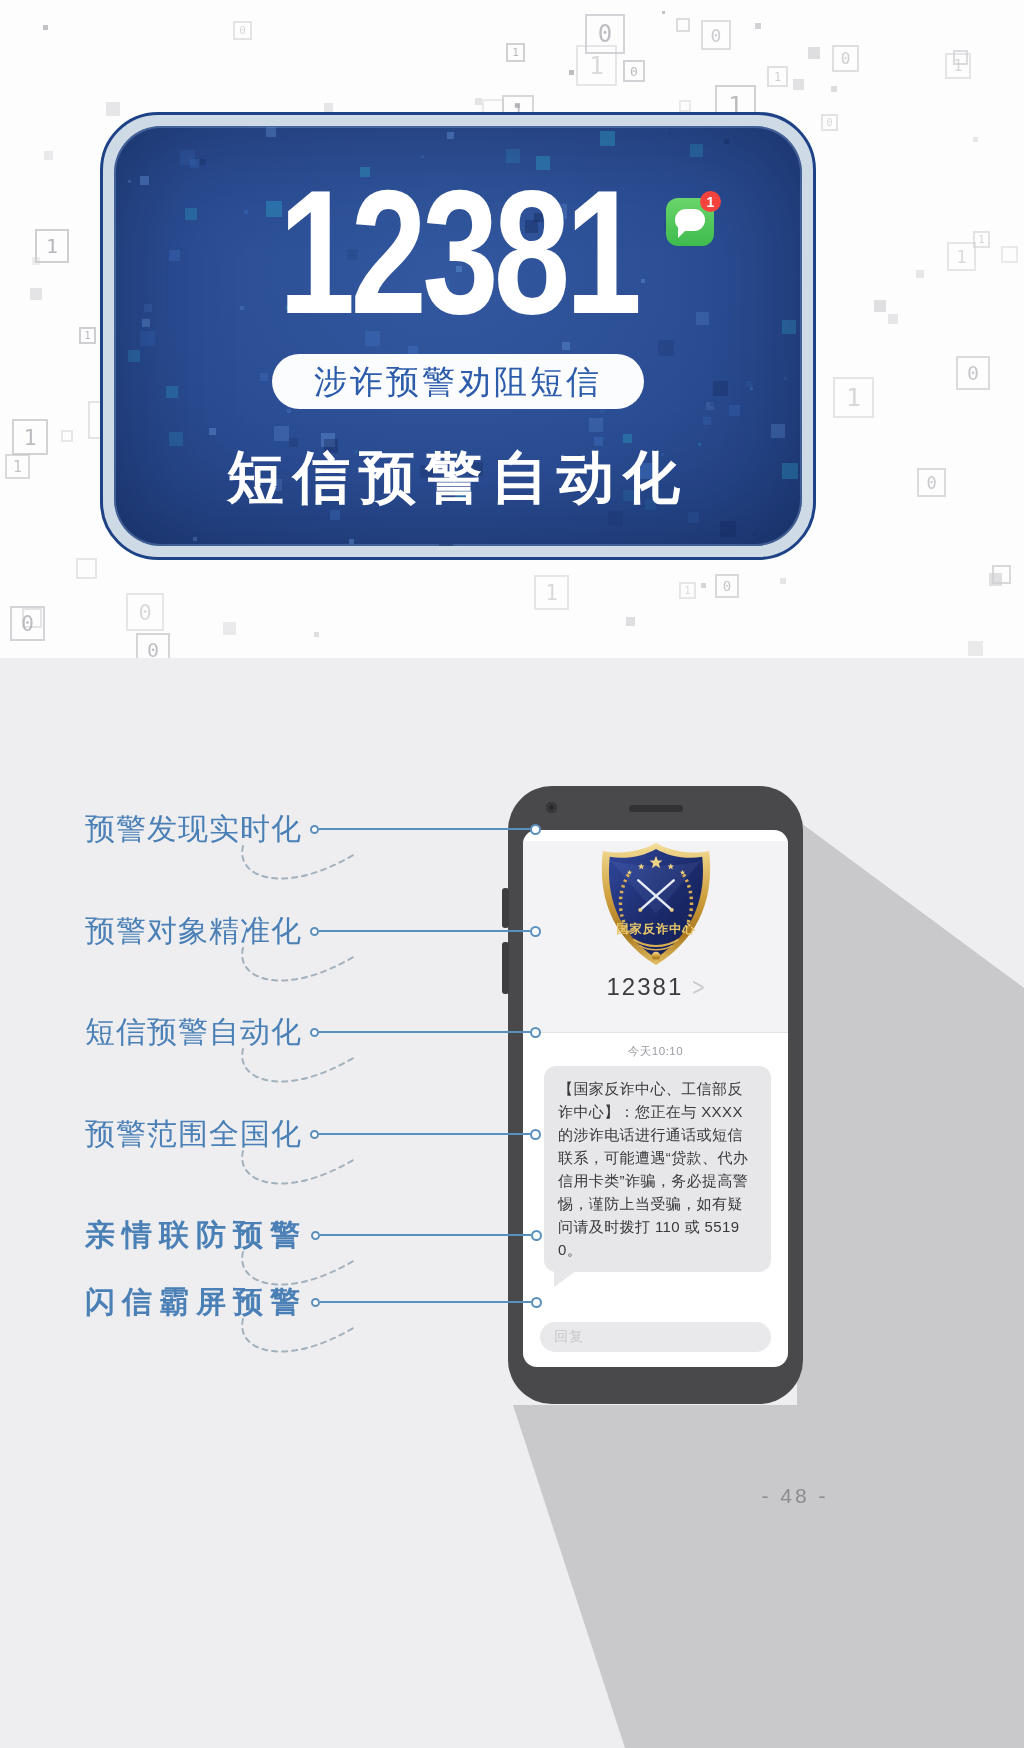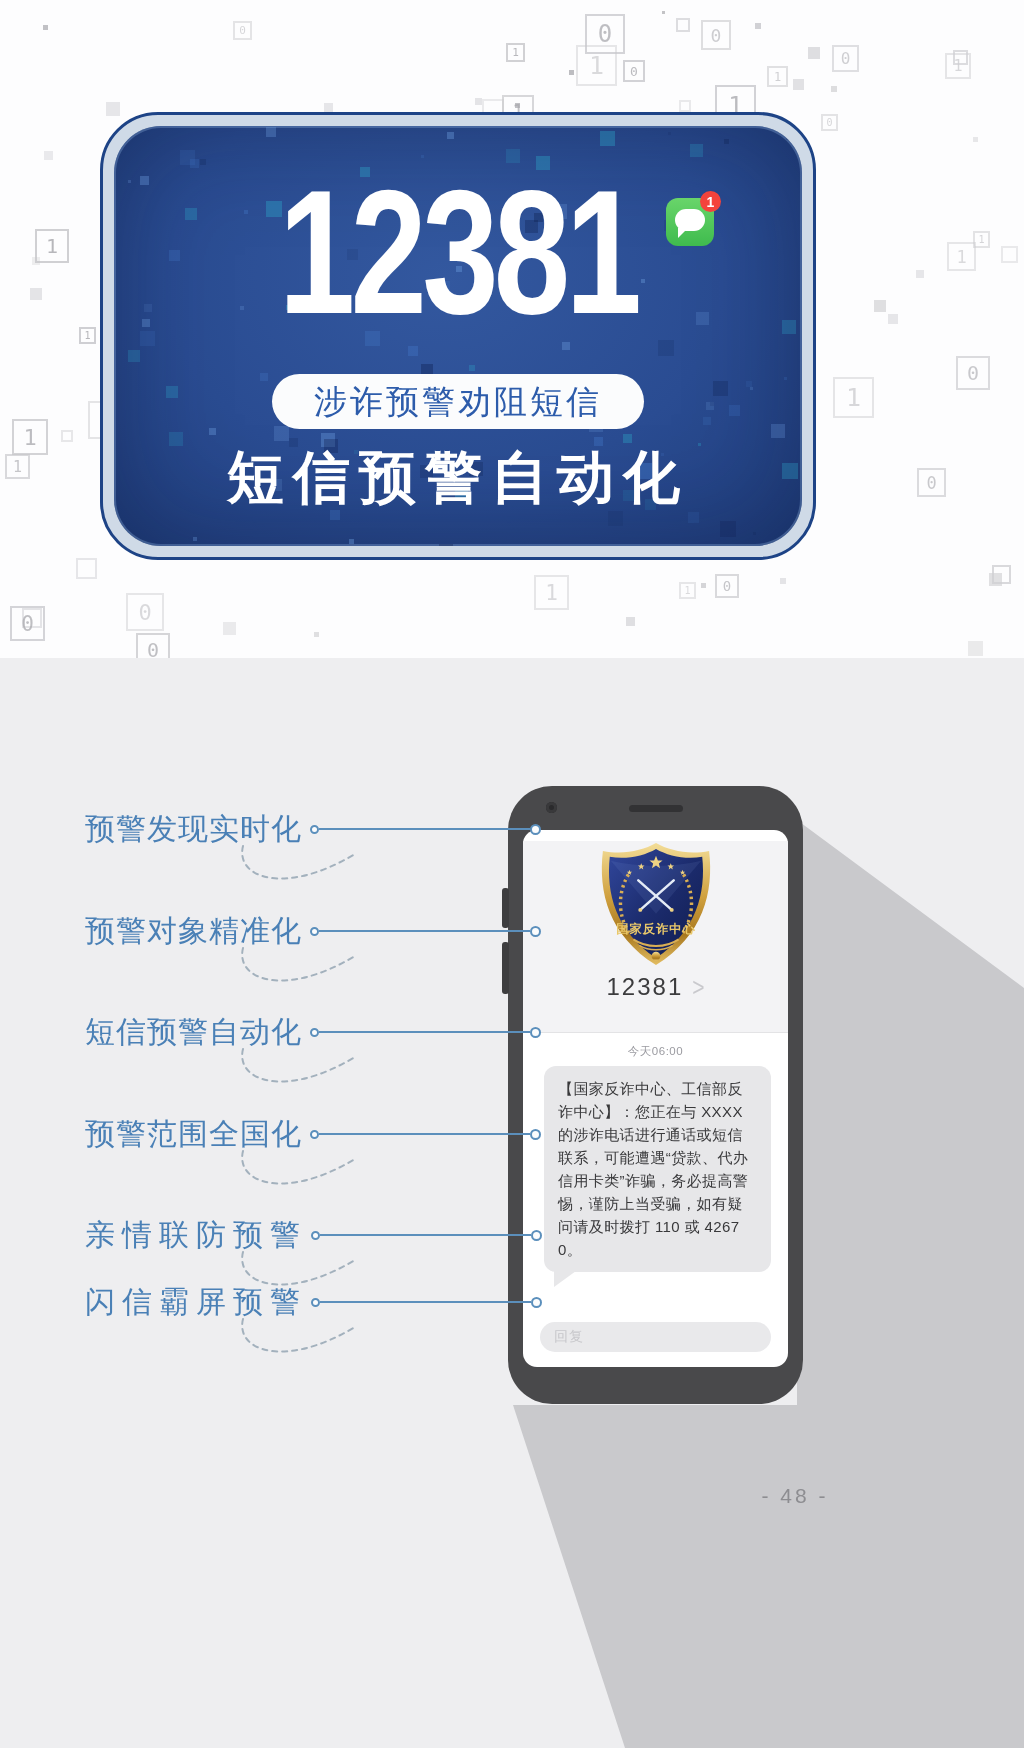--- a/index.html
+++ b/index.html
@@ -30,34 +30,34 @@
             border-radius:12px; background:linear-gradient(180deg,#69d56a 0%,#3fbb4e 100%); }
   .msg-icon::after { content:""; position:absolute; left:9px; top:11px; width:30px; height:22px;
             background:#fff; border-radius:11px; }
   .msg-icon::before { content:""; position:absolute; left:12px; bottom:8px; width:0; height:0; z-index:1;
             border-top:10px solid #fff; border-right:10px solid transparent; }
   .msg-badge { position:absolute; right:-7px; top:-7px; width:21px; height:21px; border-radius:50%;
             background:#f4433c; color:#fff; font-size:14px; font-weight:700;
             display:flex; align-items:center; justify-content:center; }
   .banner-pill { position:absolute; top:228px; left:50%; transform:translateX(-50%); z-index:2;
             height:55px; line-height:55px; padding:0 42px; border-radius:28px; background:#fbfcfd;
-            color:#2d5cab; font-size:33px; font-weight:500; letter-spacing:3px; white-space:nowrap;margin-top:20px; }
+            color:#2d5cab; font-size:33px; font-weight:500; letter-spacing:3px; white-space:nowrap; }
   .banner-tagline { position:absolute; top:314px; left:0; right:0; z-index:2; text-align:center;
             color:#fff; font-size:57px; font-weight:700; letter-spacing:9px; white-space:nowrap; }
 
   
   .bottom-section { position:absolute; left:0; top:658px; width:1024px; height:1090px;
             background:#eeeef0; overflow:hidden; }
   .shadow { position:absolute; inset:0; z-index:1; background:#c9c9cc;
             clip-path:polygon(797px 162px, 1024px 330px, 1024px 1090px, 625px 1090px, 513px 747px, 797px 747px); }
 
   .feature { position:absolute; left:85px; width:455px; height:42px; z-index:3;
             display:flex; align-items:center; }
   .f-label { width:218px; white-space:nowrap; font-size:30px; color:#4a80b6; letter-spacing:1px; }
-  .f-label.sp { letter-spacing:7px; }
+  .f-label.sp { letter-spacing:7px;font-weight:bold; }
   .f-dot-s { width:9px; height:9px; margin-left:8px; border-radius:50%;
             background:#fbfcfd; border:2px solid #5b8fbc; flex:none; }
   .f-line { width:211px; height:2px; background:#5b8fbc; flex:none; }
   .f-dot-e { width:11px; height:11px; border-radius:50%; background:#fbfcfd; border:2px solid #5b8fbc; flex:none; }
   .f-arc { position:absolute; left:148px; top:34px; width:130px; height:52px; overflow:visible; }
   .f-arc path { fill:none; stroke:#a3b1bd; stroke-width:2; stroke-dasharray:5 5; stroke-linecap:round; }
 
   .phone { position:absolute; left:508px; top:128px; width:295px; height:618px; z-index:2;
             background:#49494b; border-radius:44px; }
   .vol { position:absolute; left:-6px; width:7px; background:#3e3e40; border-radius:3px; }
@@ -353,23 +353,23 @@
             <text x="60" y="94" font-size="12.5" fill="#e9c86a" text-anchor="middle" letter-spacing="1" font-weight="bold">国家反诈中心</text>
             <path d="M37 100 C50 109 70 109 83 100" stroke="#d9ae54" stroke-width="2" fill="none"></path>
             <path d="M43 106 C53 112 67 112 77 106" stroke="#d9ae54" stroke-width="1.6" fill="none"></path>
             <circle cx="60" cy="117" r="4.5" fill="url(#gold)"></circle>
           </svg>
           <div class="sender-row">
             <span class="sender">12381</span>
             <span class="chev">&gt;</span>
           </div>
         </div>
-        <div class="timestamp">今天06:00</div>
+        <div class="timestamp">今天10:10</div>
         <div class="bubble">
-          <span>【国家反诈中心、工信部反诈中心】：您正在与 XXXX 的涉诈电话进行通话或短信联系，可能遭遇“贷款、代办信用卡类”诈骗，务必提高警惕，谨防上当受骗，如有疑问请及时拨打 110 或 42670。</span>
+          <span>【国家反诈中心、工信部反诈中心】：您正在与 XXXX 的涉诈电话进行通话或短信联系，可能遭遇“贷款、代办信用卡类”诈骗，务必提高警惕，谨防上当受骗，如有疑问请及时拨打 110 或 55190。</span>
         </div>
         <div class="reply">
           <span class="reply-ph">回复</span>
         </div>
       </div>
     </div>
 
     <div class="page-number">- 48 -</div>
   </section>
 

